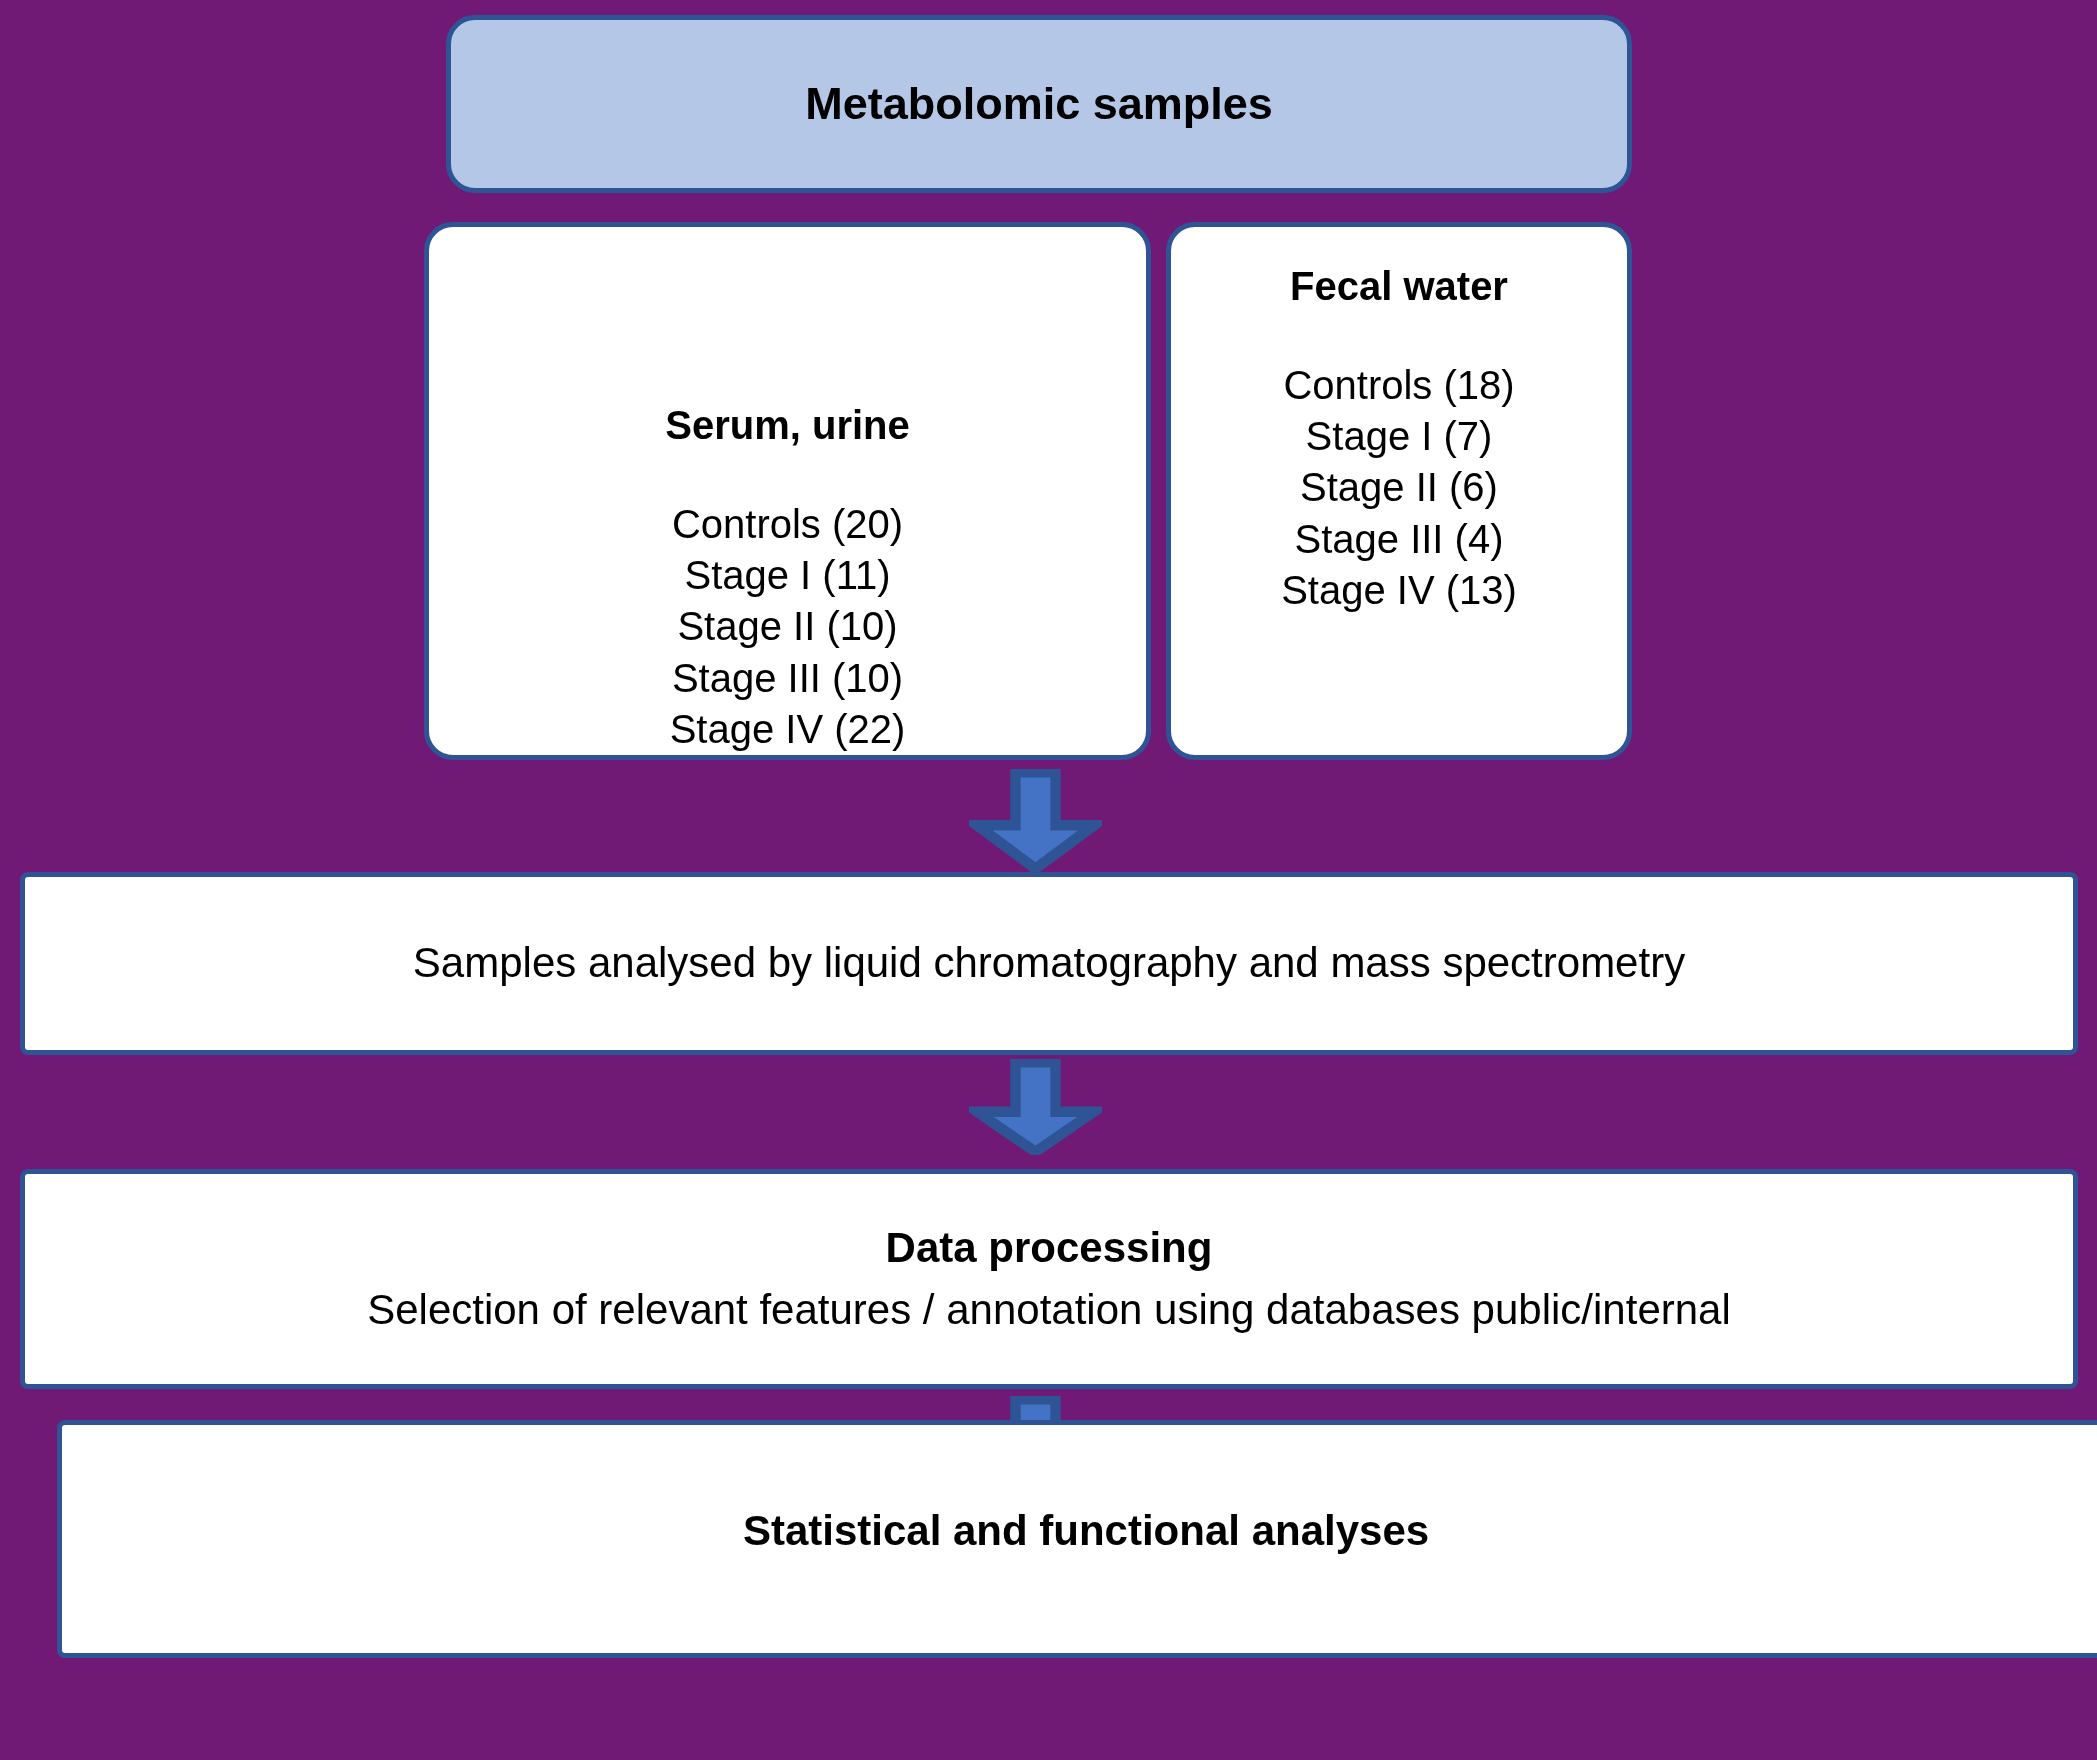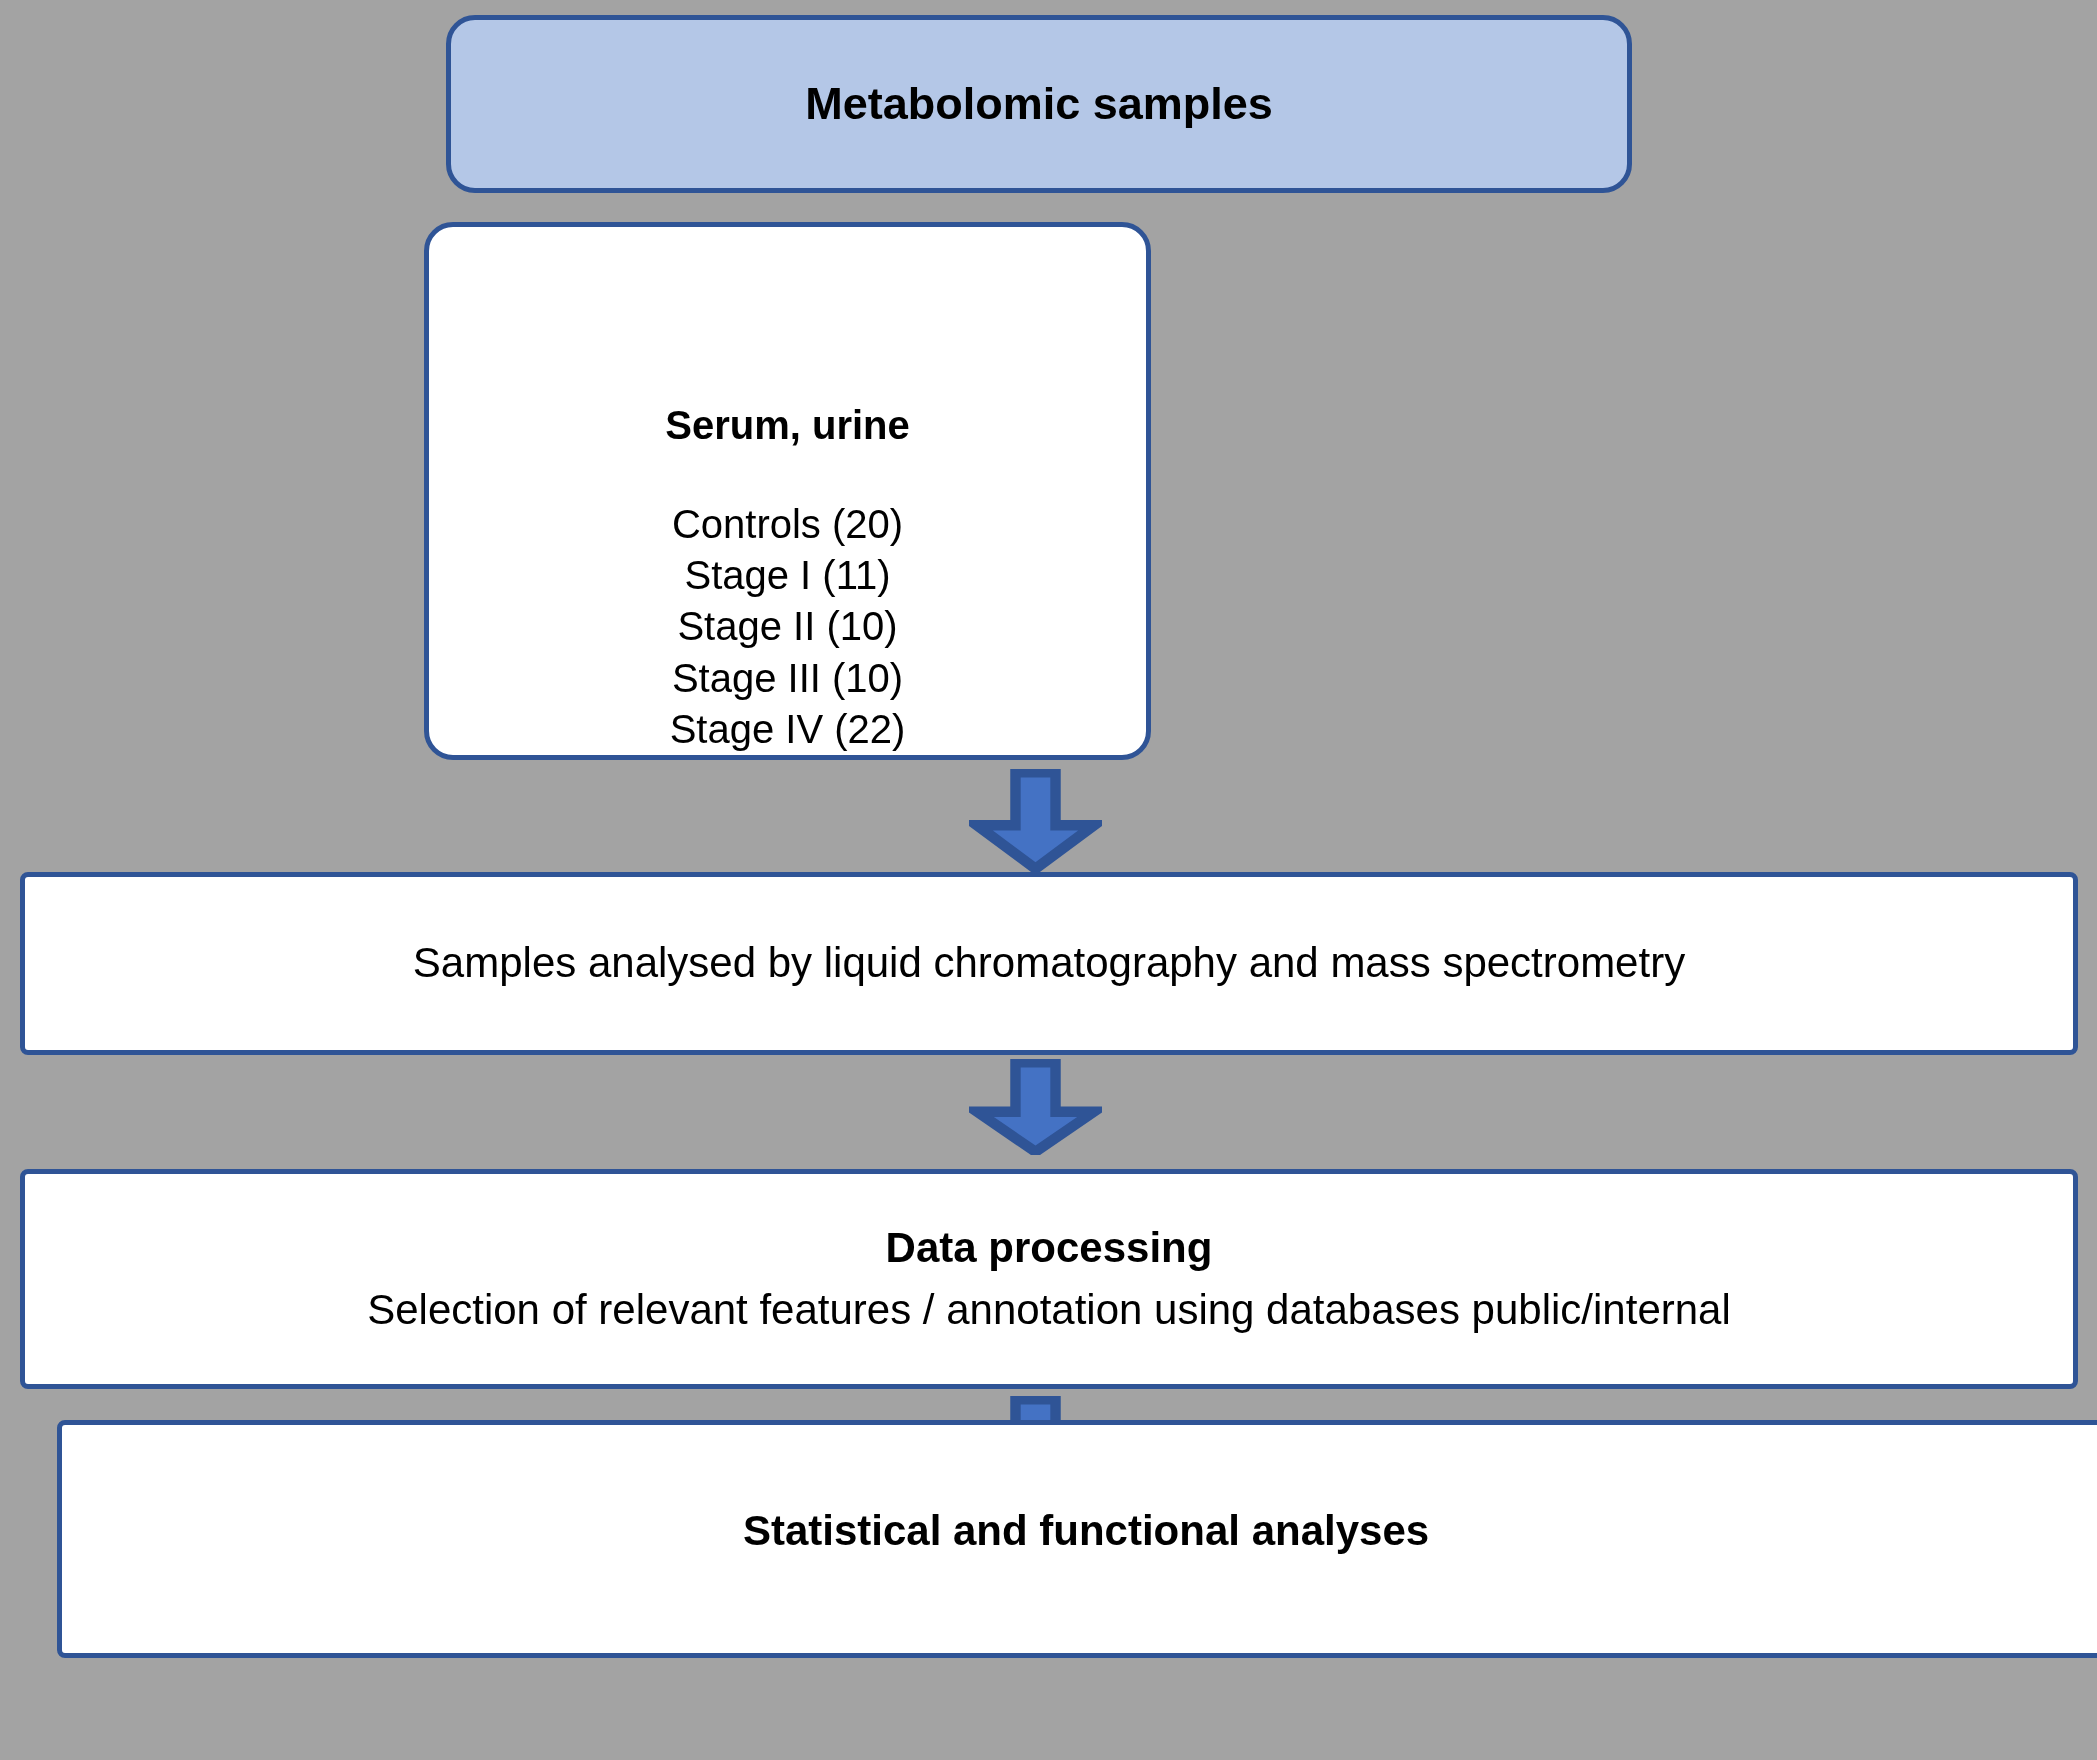--- a/index.html
+++ b/index.html
@@ -9,21 +9,21 @@
   }
   body {
     font-family: "Liberation Sans", sans-serif;
     color: #000000;
   }
 
   #canvas {
     position: relative;
     width: 2097px;
     height: 1761px;
-    background: #a3a3a3;
+    background: #701a75;
     overflow: hidden;
   }
 
   
   .node {
     position: absolute;
     box-sizing: border-box;
     border: 5.6px solid #2F5496;
     border-radius: 29px;
     background: #ffffff;
@@ -148,20 +148,30 @@
     <div class="group-title">Serum, urine</div>
     <div class="group-list">
       <div>Controls (20)</div>
       <div>Stage I (11)</div>
       <div>Stage II (10)</div>
       <div>Stage III (10)</div>
       <div>Stage IV (22)</div>
     </div>
   </div>
 
+  <div class="node" id="fecal-box">
+    <div class="group-title">Fecal water</div>
+    <div class="group-list">
+      <div>Controls (18)</div>
+      <div>Stage I (7)</div>
+      <div>Stage II (6)</div>
+      <div>Stage III (4)</div>
+      <div>Stage IV (13)</div>
+    </div>
+  </div>
 
   <div class="arrow" id="arrow-1">
     <svg viewBox="0 0 166 128" preserveAspectRatio="none">
       <polygon points="58,4 108,4 108,70 156,70 83,124 10,70 58,70" fill="#4472C4" stroke="#2F5496" stroke-width="13" stroke-linejoin="miter"></polygon>
     </svg>
   </div>
 
   <div class="node wide" id="analysis-box">
     <div class="subtitle">Samples analysed by liquid chromatography and mass spectrometry</div>
   </div>

